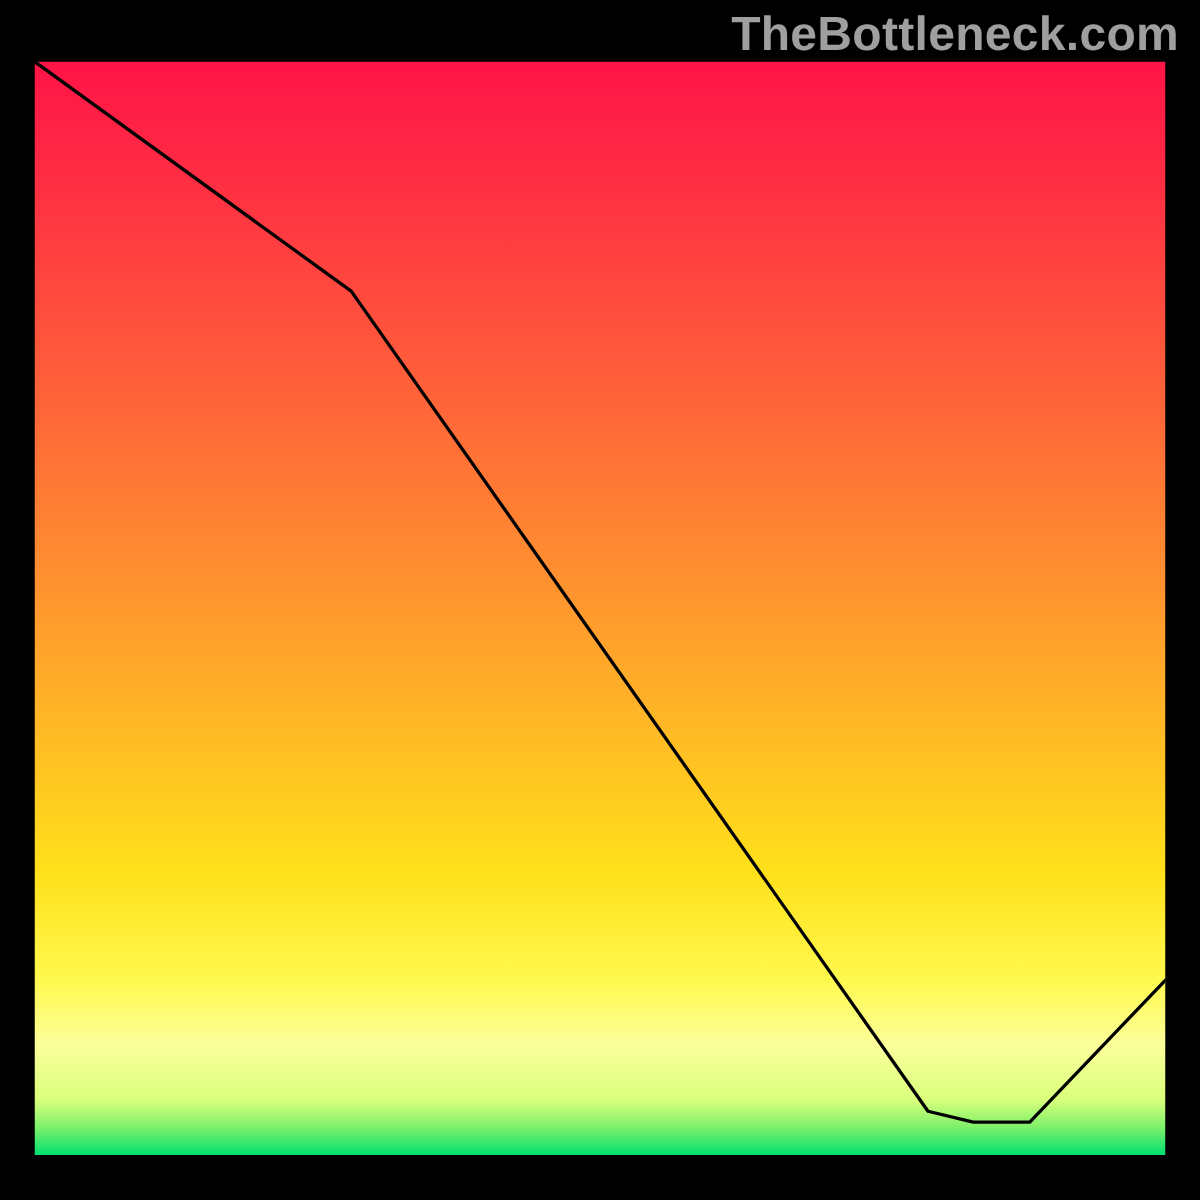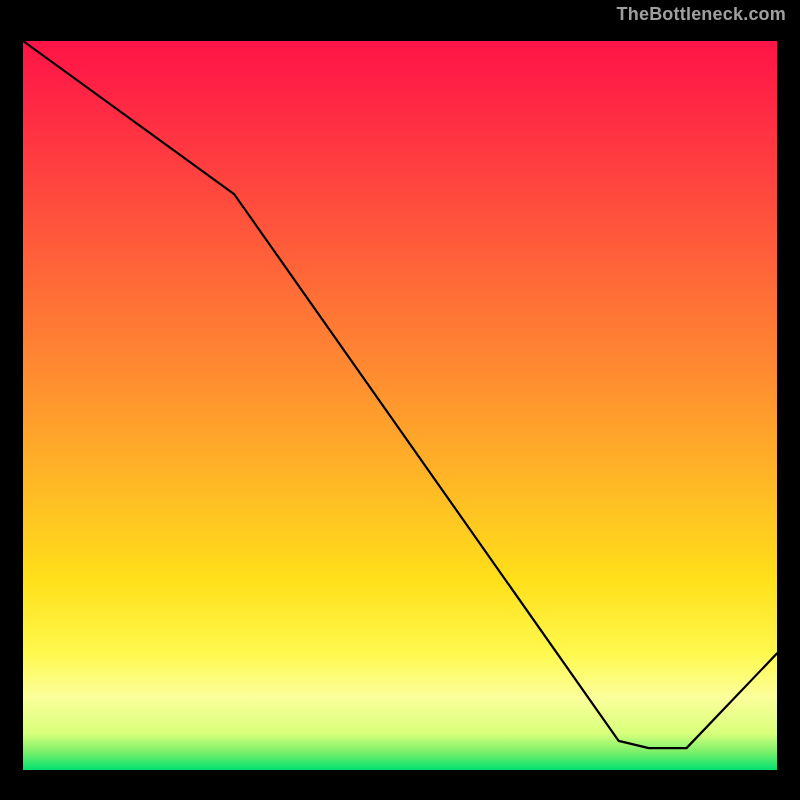--- a/index.html
+++ b/index.html
@@ -13,21 +13,21 @@
   }
   .container {
     position: relative;
     width: 800px;
     height: 800px;
   }
   .watermark {
     position: absolute;
     top: 4px;
     right: 14px;
-    font-size: 18px;
+    font-size: 32px;
     font-weight: 600;
     color: #9f9f9f;
     letter-spacing: 0.2px;
     z-index: 5;
   }
   .plot-frame {
     position: absolute;
     left: 20px;
     top: 38px;
     width: 760px;

